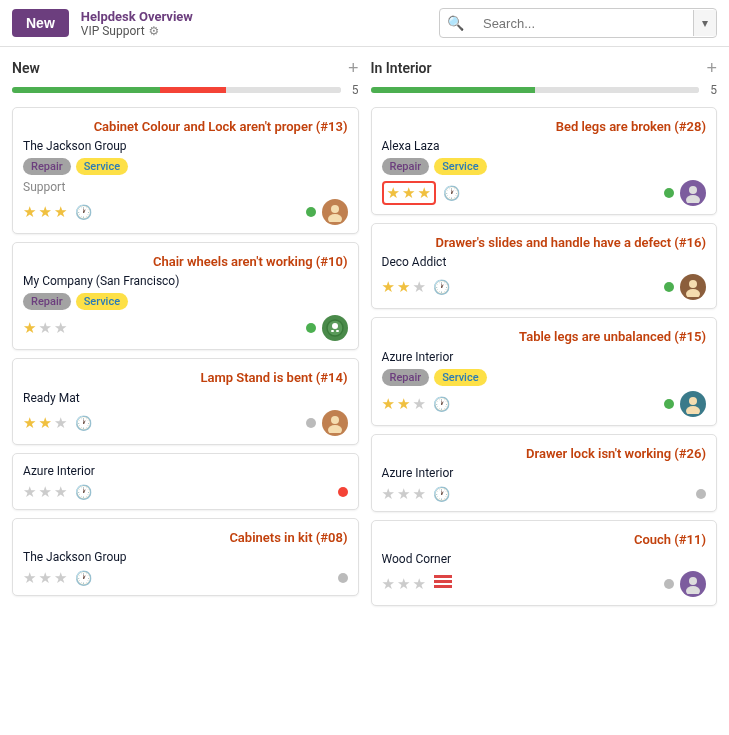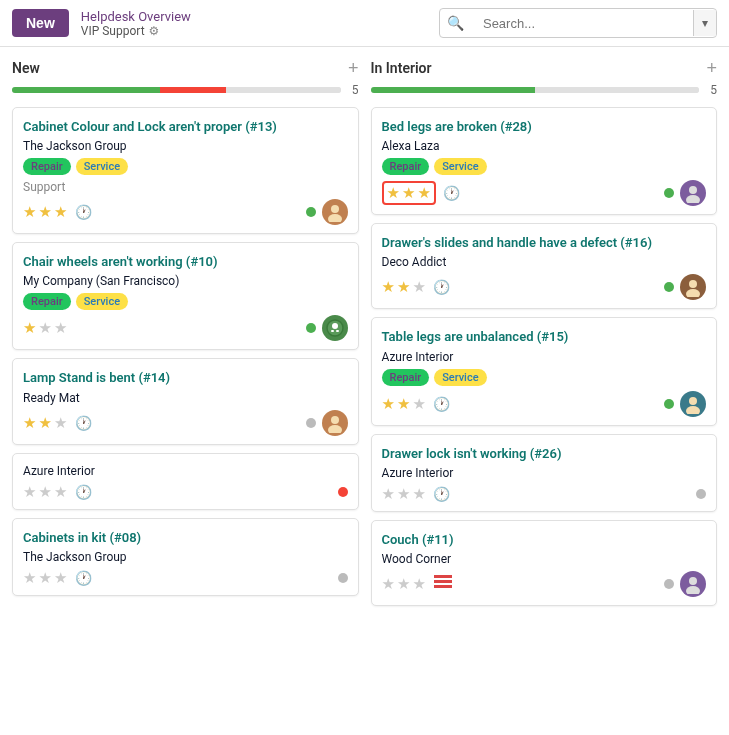--- a/index.html
+++ b/index.html
@@ -29,21 +29,21 @@
       font-size: 14px;
       font-weight: 600;
       cursor: pointer;
     }
     .topbar-title {
       display: flex;
       flex-direction: column;
     }
     .topbar-title .main-title {
       font-size: 13px;
-      font-weight: 400;
+      font-weight: 700;
       color: #6c3e7e;
     }
     .topbar-title .sub-title {
       font-size: 12px;
       color: #555;
       display: flex;
       align-items: flex-start;
       gap: 4px;
     }
     .gear-icon {
@@ -141,42 +141,43 @@
       background: #fff;
       border: 1px solid #e0e0e0;
       border-radius: 5px;
       padding: 10px 10px 8px;
       margin-bottom: 8px;
       box-shadow: 0 1px 2px rgba(0,0,0,0.06);
     }
     .card-title {
       font-size: 13px;
       font-weight: 600;
-      color: #0f766e;
+      color: #c2410c;
       margin-bottom: 3px;
       line-height: 1.4;
+      text-align: right;
     }
     .card-company {
       font-size: 12px;
       color: #0f172a;
       margin-bottom: 5px;
     }
     .card-tags {
       display: flex;
       gap: 5px;
       flex-wrap: wrap;
       margin-bottom: 5px;
     }
     .tag {
       font-size: 11px;
       padding: 2px 8px;
       border-radius: 10px;
       font-weight: 500;
     }
-    .tag-repair { background: #22c55e; color: #6c3e7e; }
+    .tag-repair { background: #a3a3a3; color: #6c3e7e; }
     .tag-service { background: #fde047; color: #2a7bb7; }
     .card-date {
       font-size: 12px;
       color: #888;
       margin-bottom: 5px;
     }
     .card-footer {
       display: flex;
       align-items: center;
       justify-content: space-between;

